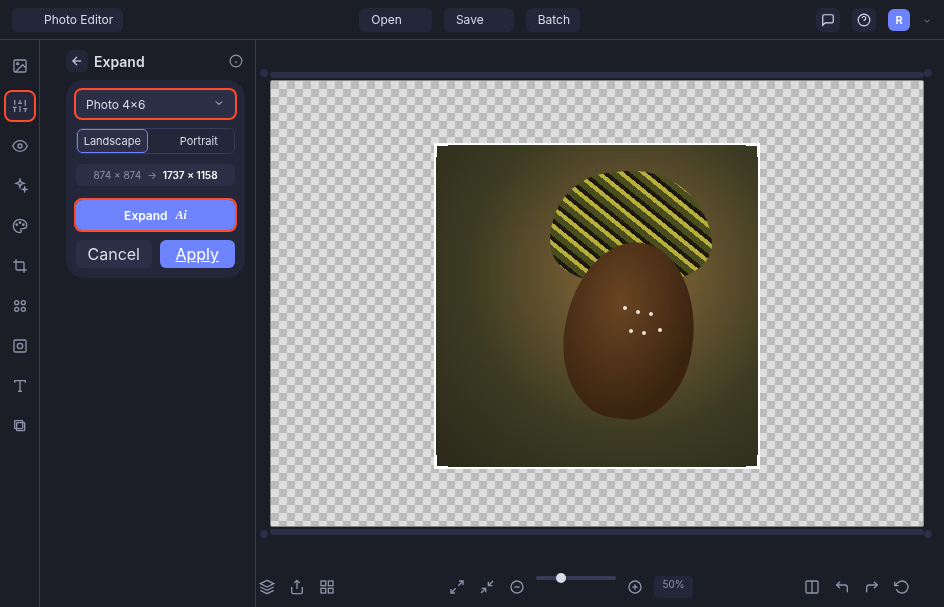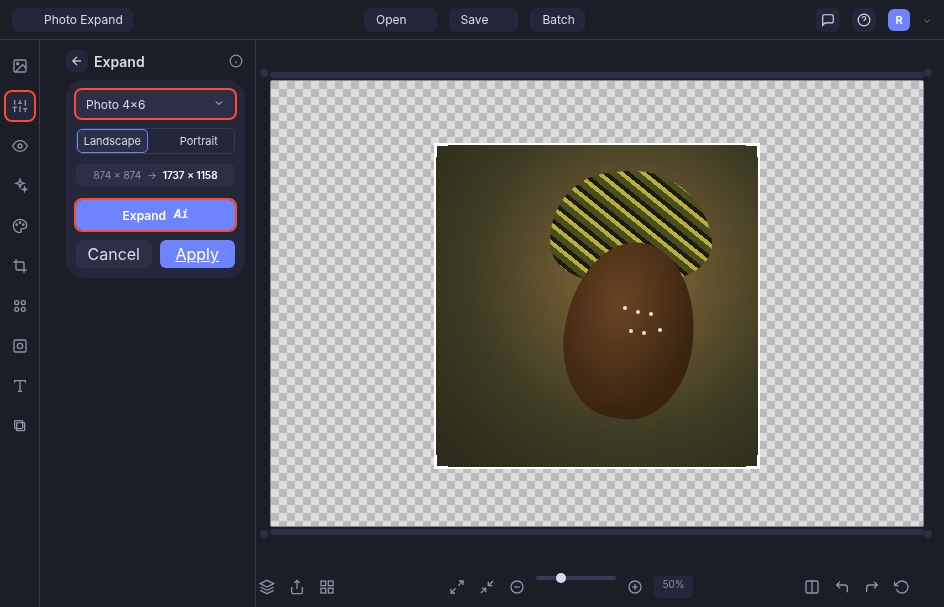--- a/index.html
+++ b/index.html
@@ -103,21 +103,21 @@
 
 <div class="topbar">
   <div class="chip">
     <span>
       <svg width="14" height="14" viewBox="0 0 24 24" fill="none" stroke-width="2">
           <line x1="3" y1="6" x2="21" y2="6"></line>
           <line x1="3" y1="12" x2="21" y2="12"></line>
           <line x1="3" y1="18" x2="21" y2="18"></line>
         </svg>
     </span>
-    <span>Photo Expand</span>
+    <span>Photo Editor</span>
   </div>
   <div class="spacer"></div>
   <div class="chip btn">
     <span>Open</span>
     <span class="caret">
       <svg width="10" height="10" viewBox="0 0 24 24" fill="none" stroke-width="2">
           <polyline points="6 9 12 15 18 9"></polyline>
         </svg>
     </span>
   </div>
@@ -269,21 +269,21 @@
     </div>
 
     <div class="dims">
       <span>874 × 874</span>
       <span>→</span>
       <span class="to">1737 × 1158</span>
     </div>
 
     <div class="expand-btn">
       <span>Expand</span>
-      <span style="font-family:Liberation Mono, monospace;font-style:italic;">Ai</span>
+      <span style="font-family:Liberation Serif, serif;font-style:italic;">Ai</span>
     </div>
 
     <div class="row2">
       <div class="btn cancel">
         <span>Cancel</span>
       </div>
       <div class="btn apply">
         <span>Apply</span>
       </div>
     </div>

